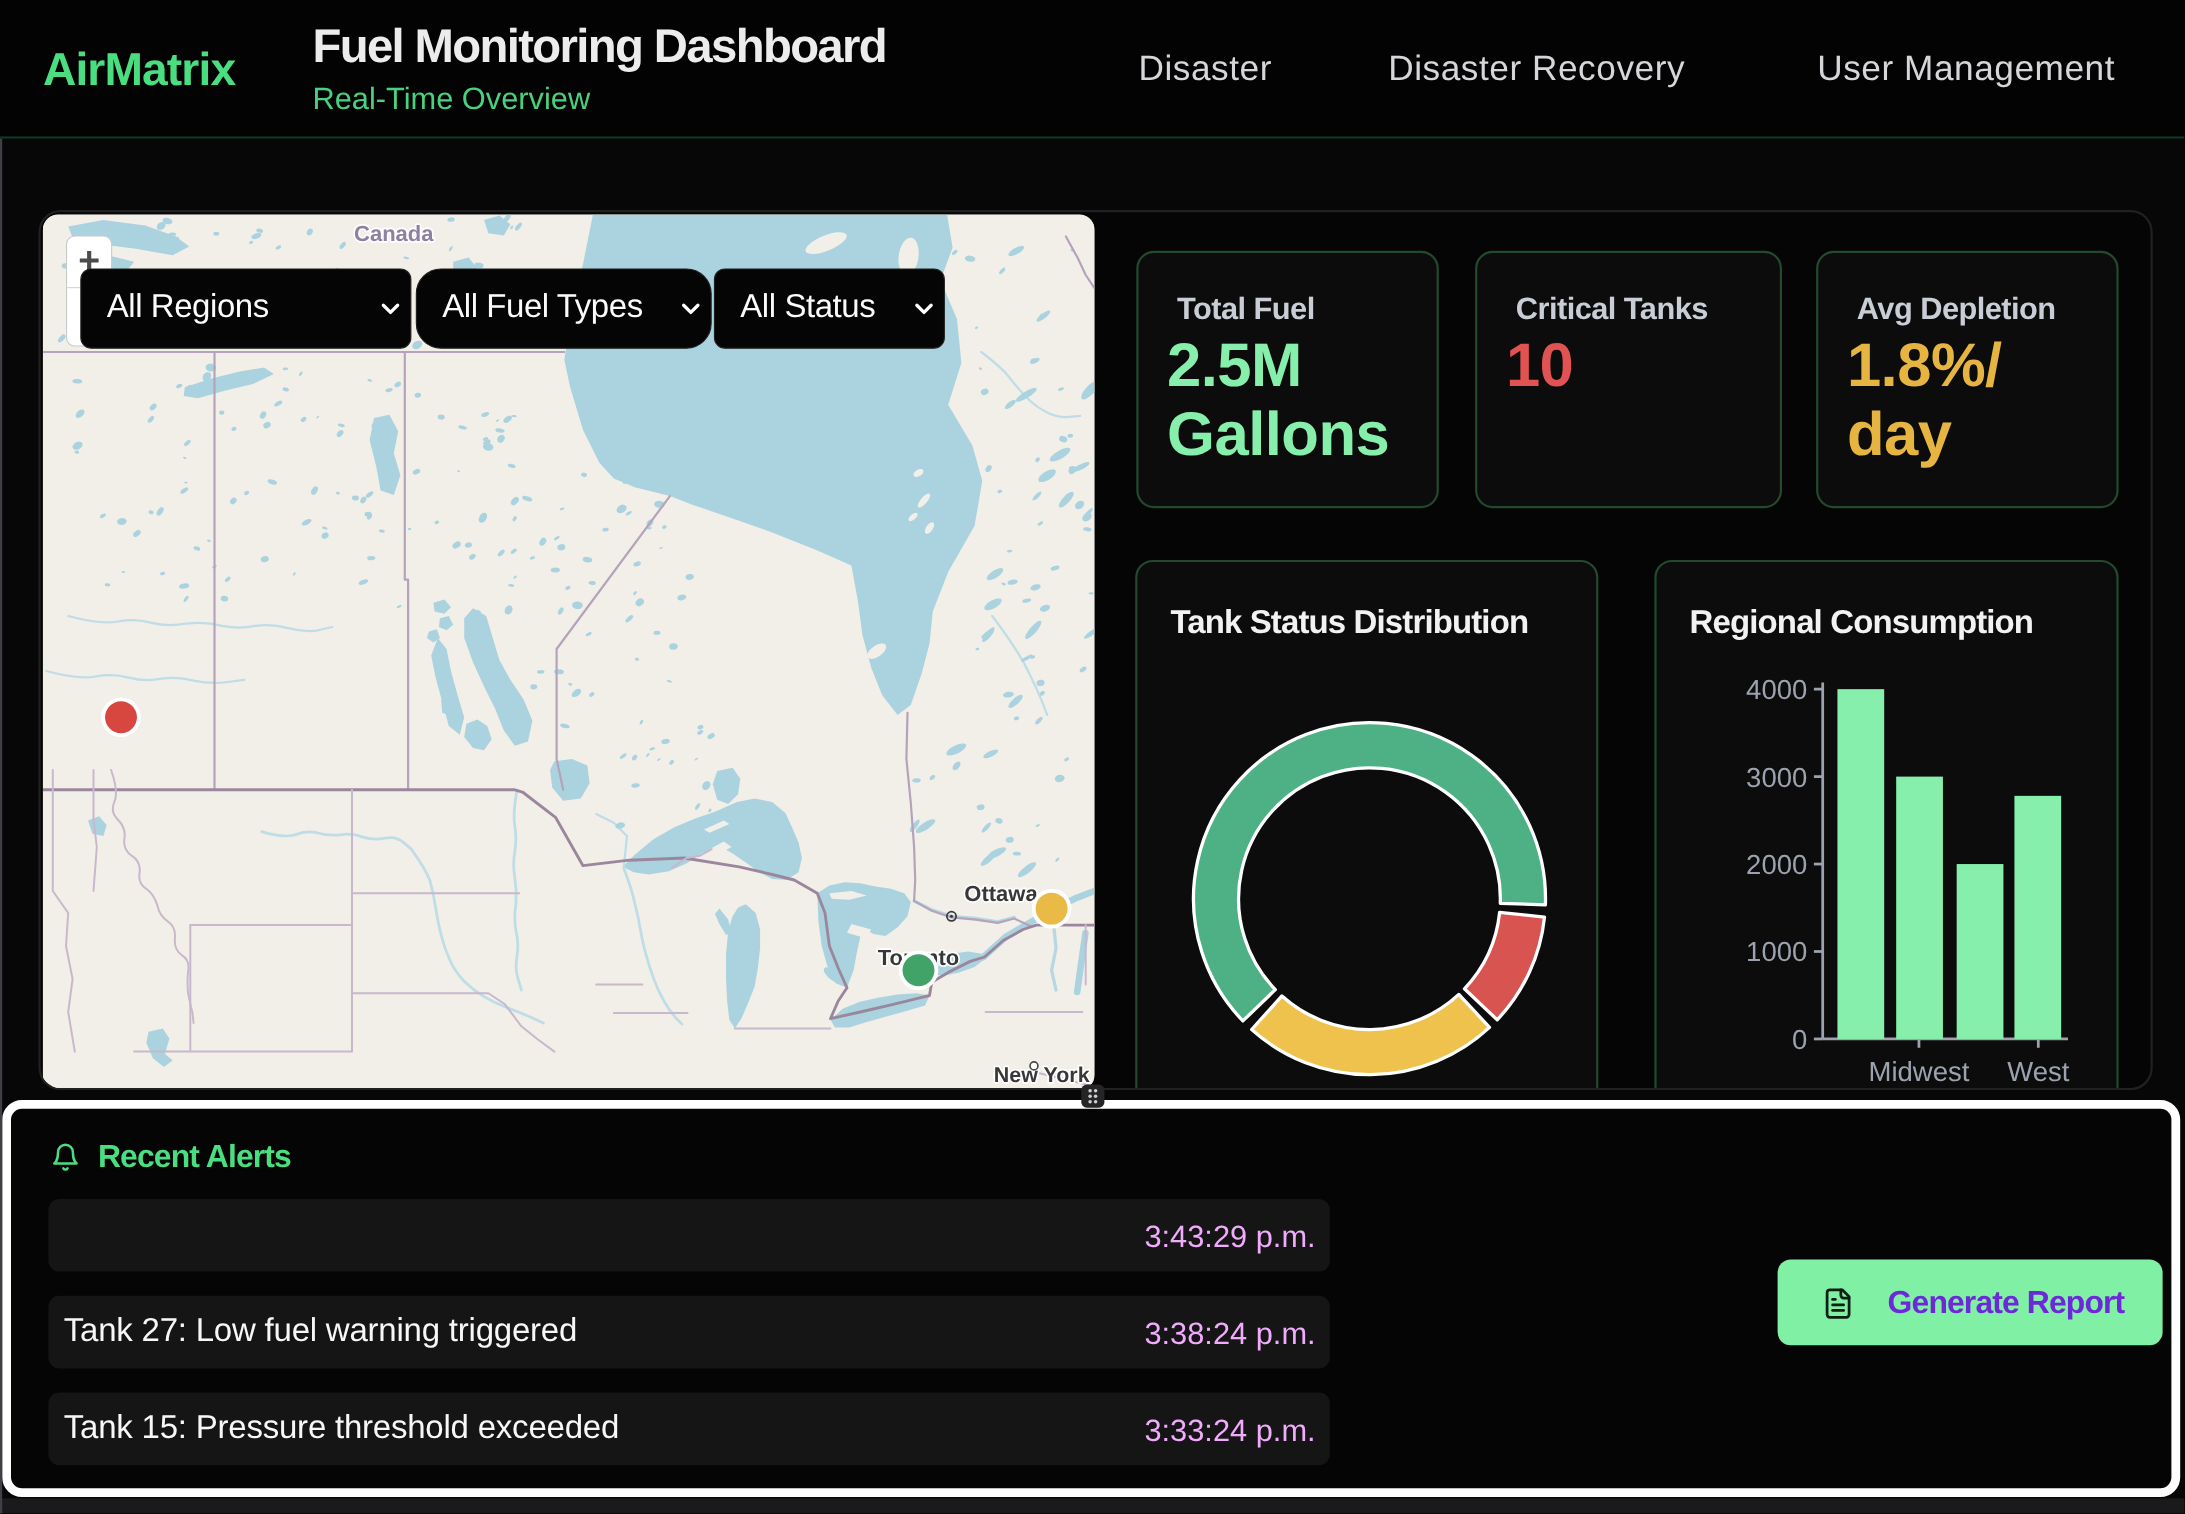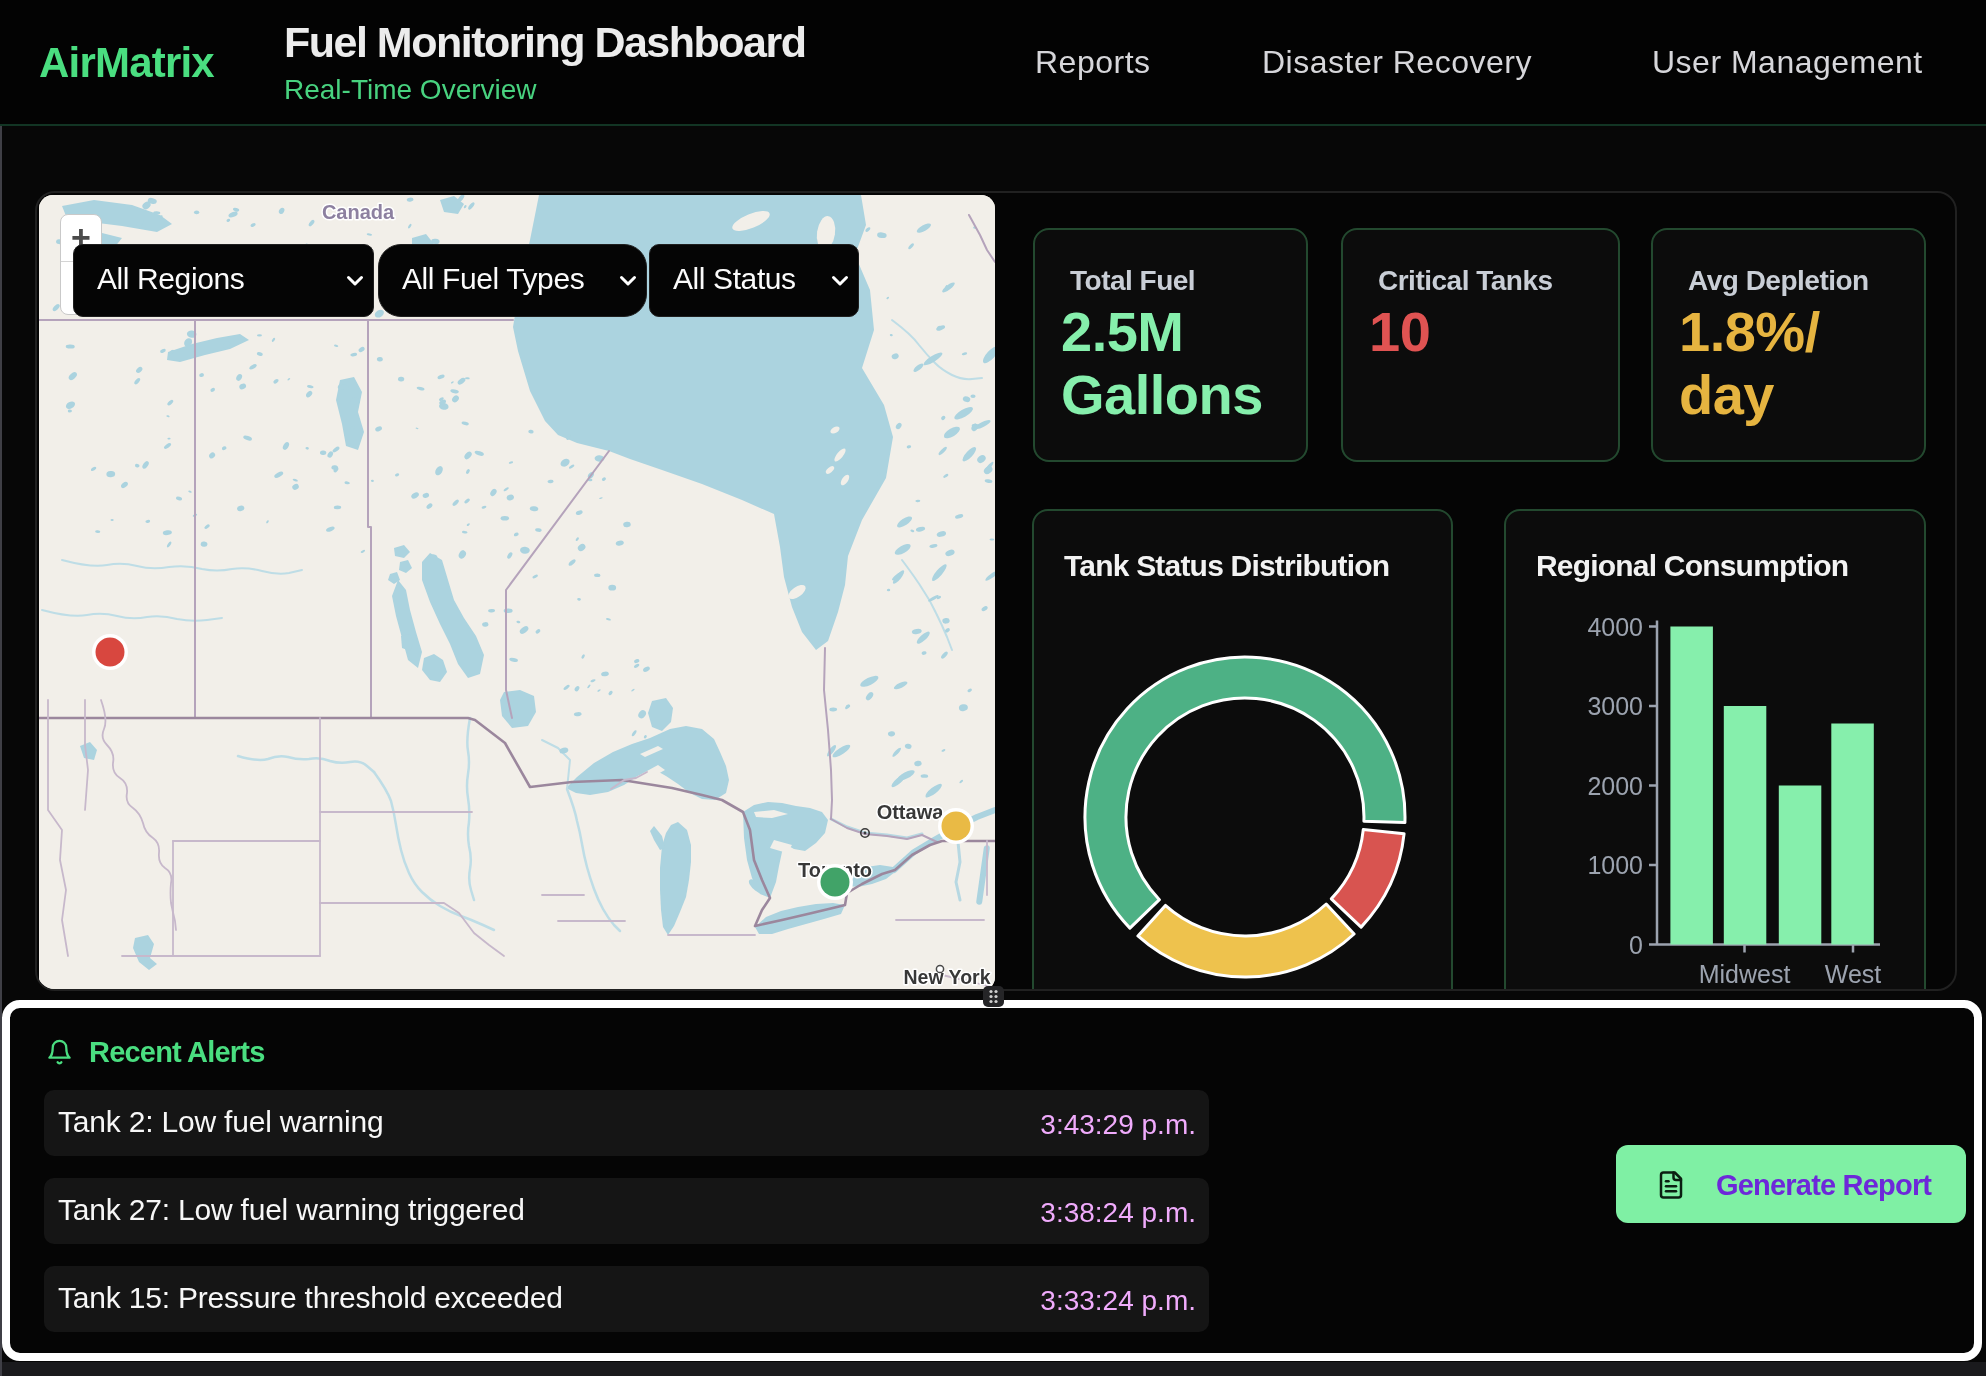--- a/index.html
+++ b/index.html
@@ -45,21 +45,21 @@
 
 #bottomstrip { position:absolute; left:0; top:1362px; width:1986px; height:14px; background:#1a1a1d; }
 #leftstrip { position:absolute; left:0; top:126px; width:2px; height:1250px; background:#3f3f46; }
 </style>
 </head>
 <body>
 <div id="header">
   <div id="logo">AirMatrix</div>
   <div id="title">Fuel Monitoring Dashboard</div>
   <div id="subtitle">Real-Time Overview</div>
-  <div class="nav" style="left:1035px;">Reports</div>
+  <div class="nav" style="left:1035px;">Disaster</div>
   <div class="nav" style="left:1262px;">Disaster Recovery</div>
   <div class="nav" style="left:1652px;">User Management</div>
 </div>
 
 <div id="main">
   <div id="map"><svg width="956" height="796" viewBox="0 0 956 796" font-family="Liberation Sans, sans-serif">
         <rect width="956" height="796" fill="#f2efe9"></rect>
         <path d="M500,0 L822,0 L827,30 L816,60 L831,95 L835,135 L823,173 L845,210 L854,242 L847,283 L823,325 L809,361 L806,390 L799,417 L789,446 L777,455 L763,437 L753,412 L745,382 L741,352 L735,319 L703,305 L663,289 L623,275 L591,264 L570,256 L538,248 L519,240 L506,226 L491,196 L479,156 L474,132 L481,90 L491,45 Z" fill="#abd3df"></path>
         <ellipse cx="712" cy="26" rx="20" ry="7" transform="rotate(-22 712 26)" fill="#f2efe9"></ellipse>
         <ellipse cx="787" cy="38" rx="9" ry="17" transform="rotate(8 787 38)" fill="#f2efe9"></ellipse>
@@ -493,21 +493,20 @@
   </div>
 </div>
 
 <div id="alerts">
   <svg style="position:absolute; left:36px; top:29px;" width="27" height="30" viewBox="0 0 24 24" fill="none" stroke="#4ade80" stroke-width="2" stroke-linecap="round" stroke-linejoin="round">
       <path d="M6 8a6 6 0 0 1 12 0c0 7 3 9 3 9H3s3-2 3-9"></path>
       <path d="M10.3 21a1.94 1.94 0 0 0 3.4 0"></path>
     </svg>
   <div id="ahead">Recent Alerts</div>
   <div class="arow" style="top:82px;">
-      <span class="at">Tank 2: Low fuel warning</span>
       <span class="tm">3:43:29 p.m.</span>
     </div>
   <div class="arow" style="top:170px;">
       <span class="at">Tank 27: Low fuel warning triggered</span>
       <span class="tm">3:38:24 p.m.</span>
     </div>
   <div class="arow" style="top:258px;">
       <span class="at">Tank 15: Pressure threshold exceeded</span>
       <span class="tm">3:33:24 p.m.</span>
     </div>

